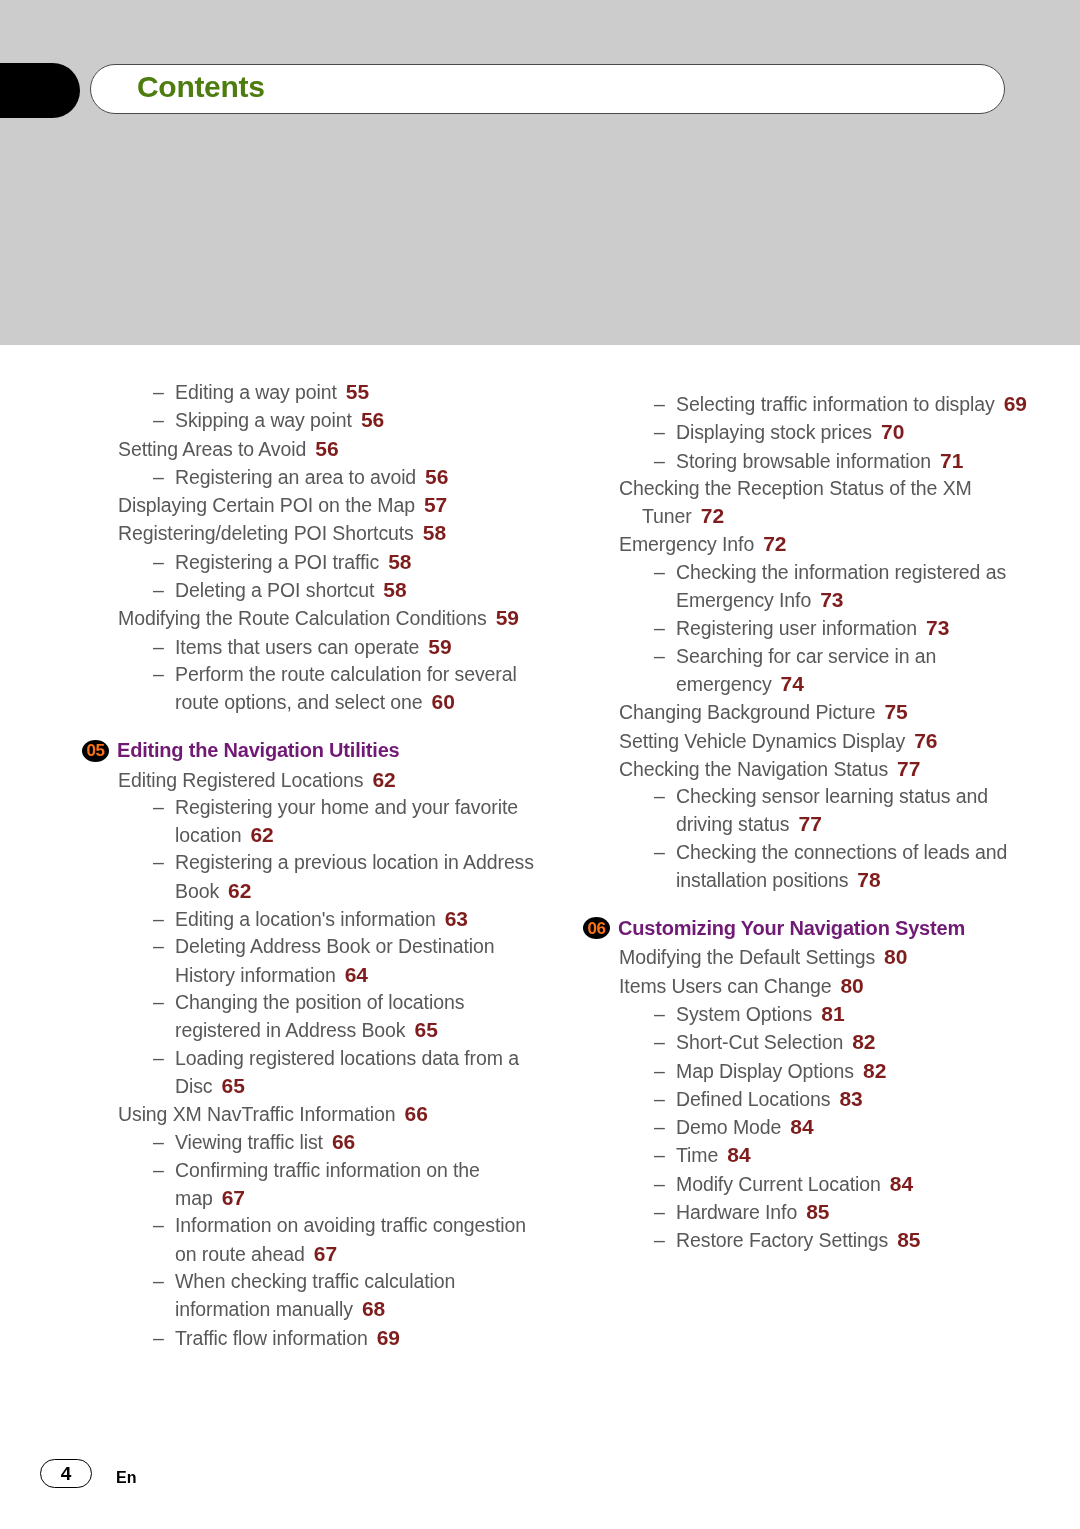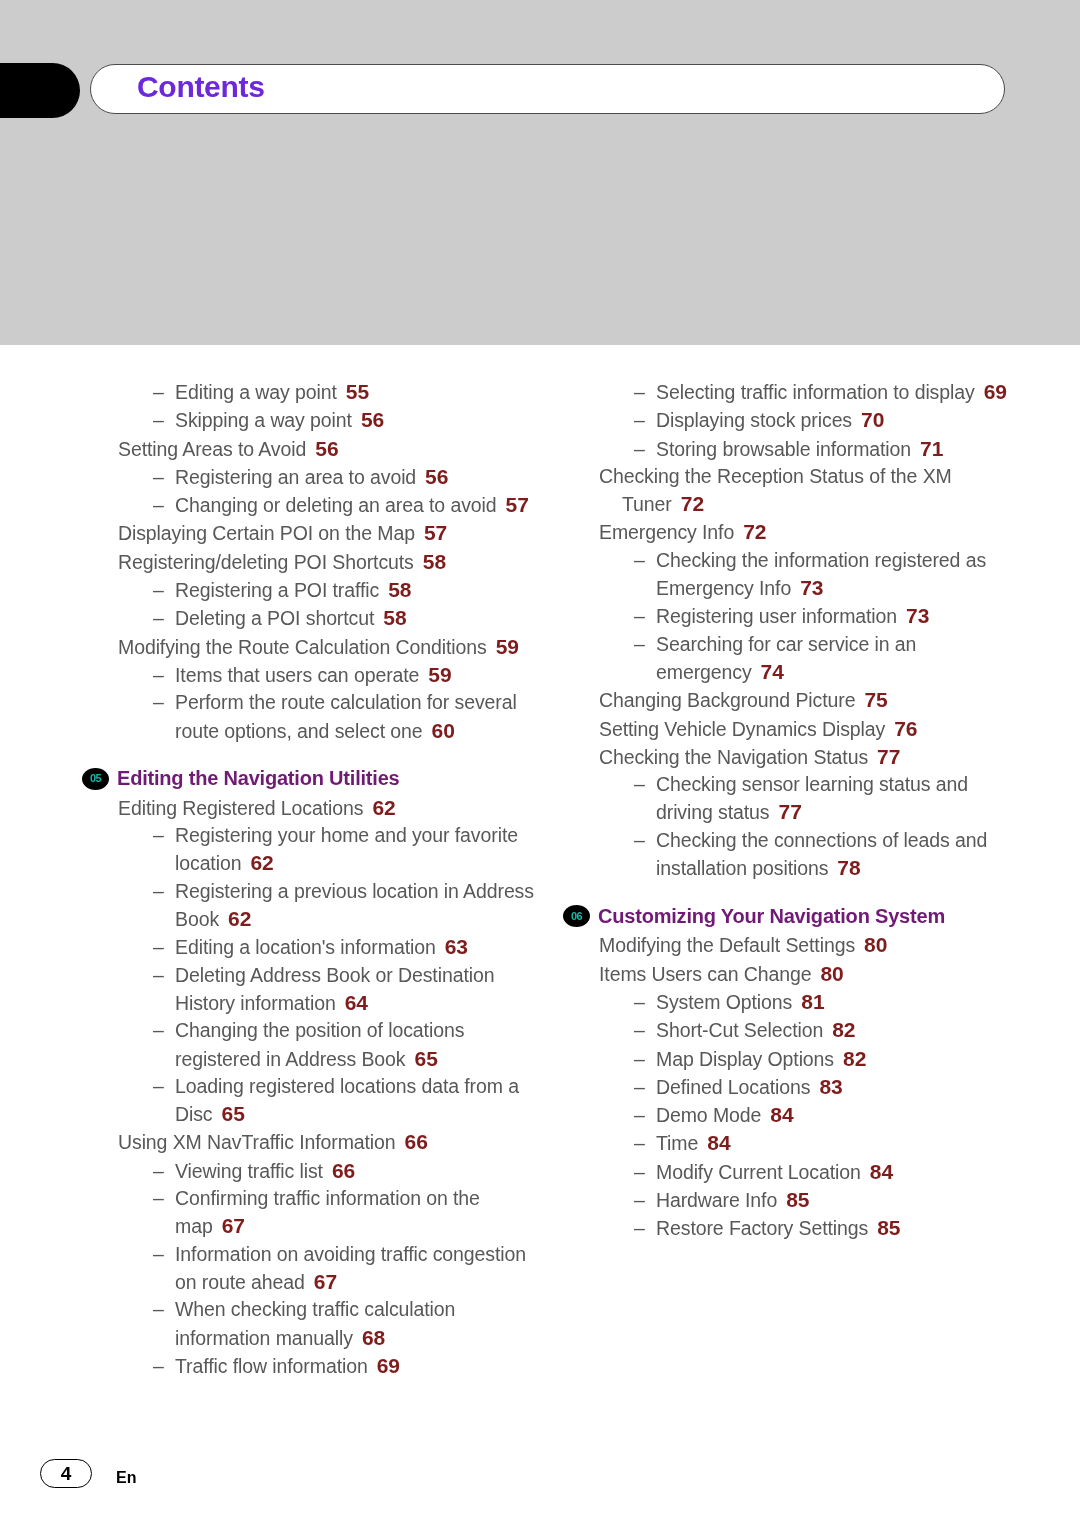--- a/index.html
+++ b/index.html
@@ -47,32 +47,32 @@
     border: 1.6px solid #4a4a4a;
     border-radius: 26px;
     box-sizing: border-box;
   }
   .title-text {
     position: absolute;
     left: 137px;
     top: 70px;
     font-size: 30px;
     font-weight: bold;
-    color: #6d28d9;
+    color: #4d7c0f;
     letter-spacing: -0.3px;
   }
 
   
   .col {
     position: absolute;
     top: 378px;
     width: 430px;
   }
   .col-left  { left: 118px; }
-  .col-right { left: 599px; }
+  .col-right { left: 619px; margin-top: 12px; }
 
   
   .entry {
     position: relative;
     color: #58585a;
     font-size: 19.5px;
     line-height: 27.3px;
     letter-spacing: -0.1px;
     white-space: normal;
   }
@@ -120,22 +120,22 @@
     height: 28px;
   }
   .chapter-badge {
     display: inline-flex;
     align-items: center;
     justify-content: center;
     width: 27px;
     height: 22px;
     background: #000000;
     border-radius: 50%;
-    color: #14b8a6;
-    font-size: 11px;
+    color: #f97316;
+    font-size: 17px;
     font-weight: bold;
     line-height: 1;
     flex: 0 0 auto;
     letter-spacing: -0.5px;
   }
   .chapter-title {
     font-size: 20px;
     font-weight: bold;
     color: #701a75;
     letter-spacing: -0.2px;
@@ -188,23 +188,20 @@
       </div>
       <div class="entry level2">
         <span class="txt"><span class="dash">–</span><span>Skipping a way point</span><span class="pg">56</span></span>
       </div>
       <div class="entry level1">
         <span class="txt"><span>Setting Areas to Avoid</span><span class="pg">56</span></span>
       </div>
       <div class="entry level2">
         <span class="txt"><span class="dash">–</span><span>Registering an area to avoid</span><span class="pg">56</span></span>
       </div>
-      <div class="entry level2">
-        <span class="txt"><span class="dash">–</span><span>Changing or deleting an area to avoid</span><span class="pg">57</span></span>
-      </div>
       <div class="entry level1">
         <span class="txt"><span>Displaying Certain POI on the Map</span><span class="pg">57</span></span>
       </div>
       <div class="entry level1">
         <span class="txt"><span>Registering/deleting POI Shortcuts</span><span class="pg">58</span></span>
       </div>
       <div class="entry level2">
         <span class="txt"><span class="dash">–</span><span>Registering a POI traffic</span><span class="pg">58</span></span>
       </div>
       <div class="entry level2">

